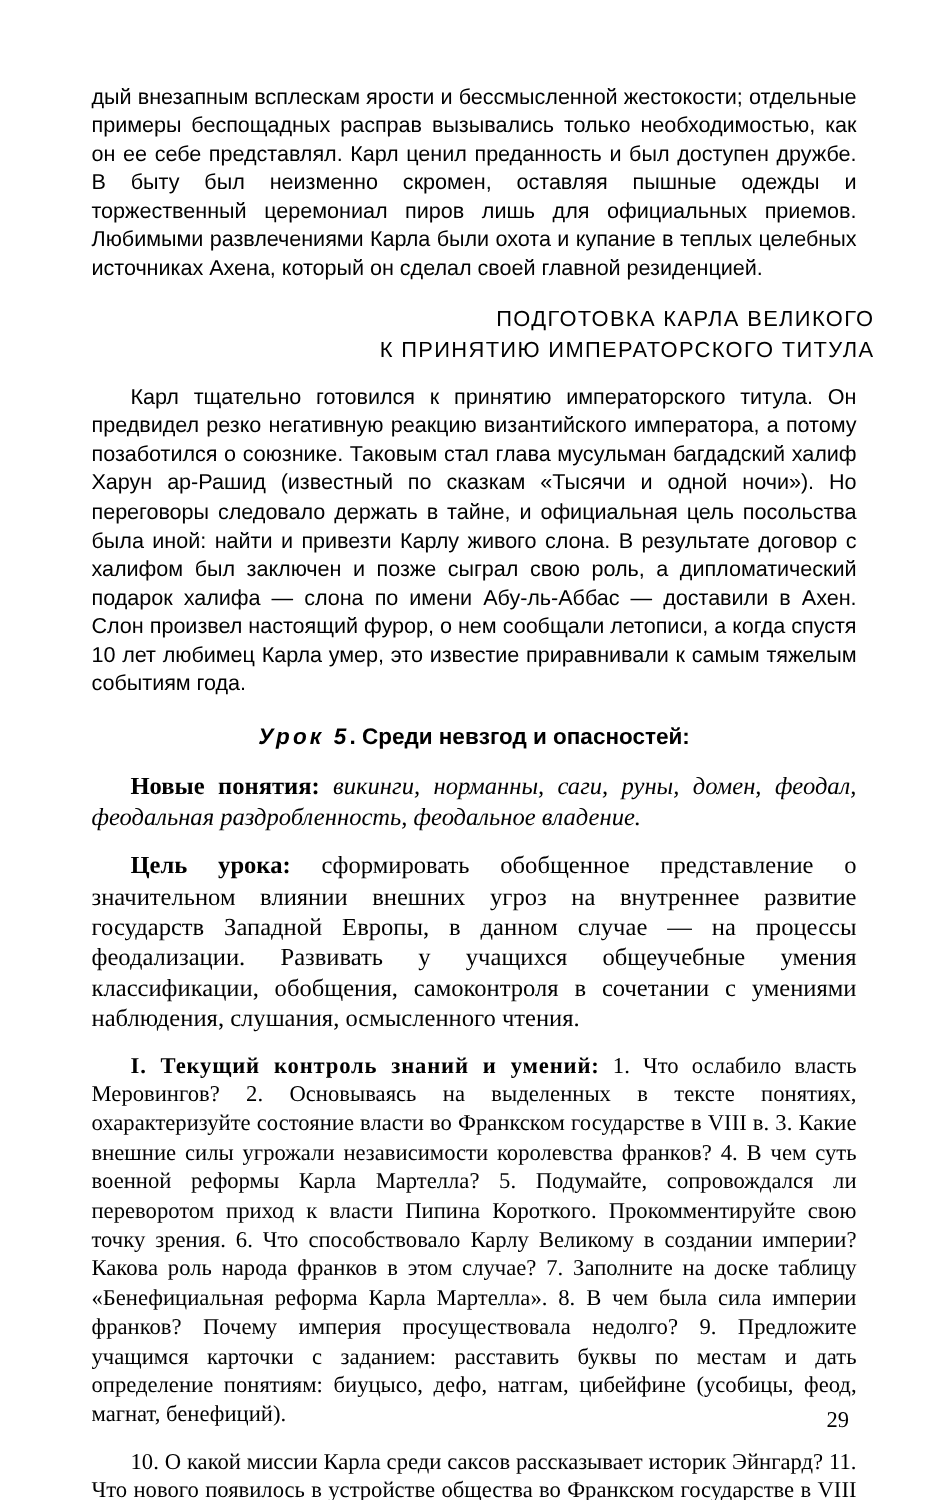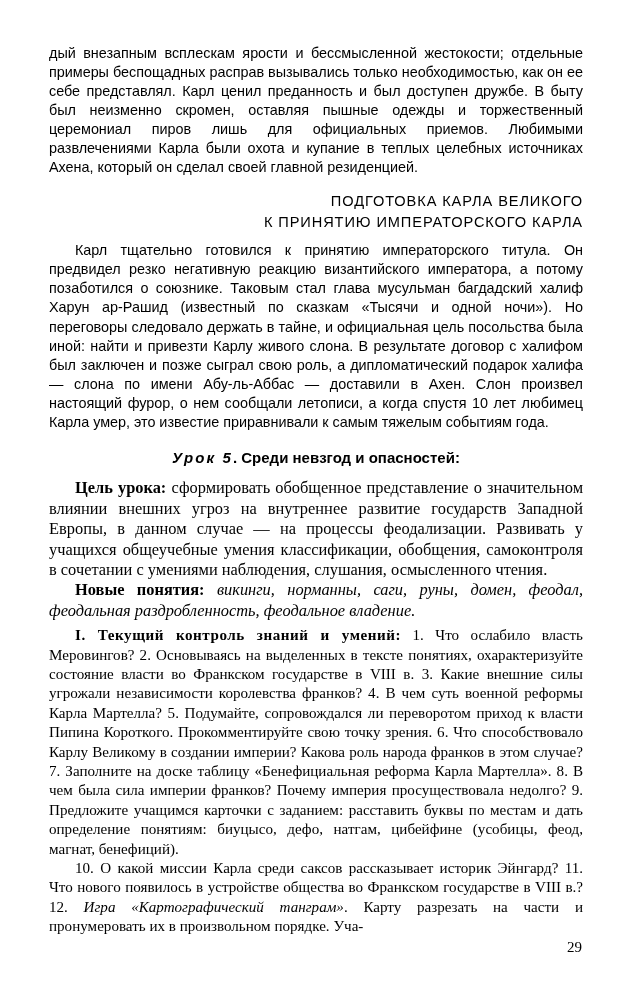--- a/index.html
+++ b/index.html
@@ -21,21 +21,21 @@
   .page {
     position: absolute;
     left: 49px;
     top: 44px;
     width: 534px;
     height: 912px;
   }
 
   
   p {
-    margin: 0;
+    margin: 12px;
     text-align: justify;
     text-justify: inter-word;
     hyphens: manual;
   }
 
   
   .sans-block {
     font-family: "Liberation Sans", sans-serif;
     font-size: 14.4px;
     line-height: 19.05px;
@@ -114,48 +114,48 @@
   .serif-small .game-title {
     font-style: italic;
   }
   .serif-small b {
     font-weight: normal;
   }
 
   
   .folio {
     position: absolute;
-    right: 1px;
+    right: 17px;
     bottom: 0px;
     font-family: "Liberation Serif", serif;
     font-size: 15px;
     line-height: 17px;
   }
 </style>
 </head>
 <body>
 
 <div class="page">
 
   <div class="sans-block">
     <p>дый внезапным всплескам ярости и бессмысленной жестокости; отдельные примеры беспощадных расправ вызывались только необходимостью, как он ее себе представлял. Карл ценил преданность и был доступен дружбе. В быту был неизменно скромен, оставляя пышные одежды и торжественный церемониал пиров лишь для официальных приемов. Любимыми развлечениями Карла были охота и купание в теплых целебных источниках Ахена, который он сделал своей главной резиденцией.</p>
   </div>
 
-  <h2 class="caps-heading"><span>ПОДГОТОВКА КАРЛА ВЕЛИКОГО</span><br><span>К ПРИНЯТИЮ ИМПЕРАТОРСКОГО КАРЛА</span></h2>
+  <h2 class="caps-heading"><span>ПОДГОТОВКА КАРЛА ВЕЛИКОГО</span><br><span>К ПРИНЯТИЮ ИМПЕРАТОРСКОГО ТИТУЛА</span></h2>
 
   <div class="sans-block">
     <p class="indent">Карл тщательно готовился к принятию императорского титула. Он предвидел резко негативную реакцию византийского императора, а потому позаботился о союзнике. Таковым стал глава мусульман багдадский халиф Харун ар-Рашид (известный по сказкам «Тысячи и одной ночи»). Но переговоры следовало держать в тайне, и официальная цель посольства была иной: найти и привезти Карлу живого слона. В результате договор с халифом был заключен и позже сыграл свою роль, а дипломатический подарок халифа — слона по имени Абу-ль-Аббас — доставили в Ахен. Слон произвел настоящий фурор, о нем сообщали летописи, а когда спустя 10 лет любимец Карла умер, это известие приравнивали к самым тяжелым событиям года.</p>
   </div>
 
   <h3 class="lesson-title"><span class="lesson-word">Урок 5</span><span>. Среди невзгод и опасностей:</span></h3>
 
   <div class="serif-block">
+    <p><span class="lead">Новые понятия:</span><span class="terms"> викинги, норманны, саги, руны, домен, феодал, феодальная раздробленность, феодальное владение.</span></p>
+
     <p><span class="lead">Цель урока:</span><span> сформировать обобщенное представление о значительном влиянии внешних угроз на внутреннее развитие государств Западной Европы, в данном случае — на процессы феодализации. Развивать у учащихся общеучебные умения классификации, обобщения, самоконтроля в сочетании с умениями наблюдения, слушания, осмысленного чтения.</span></p>
-
-    <p><span class="lead">Новые понятия:</span><span class="terms"> викинги, норманны, саги, руны, домен, феодал, феодальная раздробленность, феодальное владение.</span></p>
   </div>
 
   <div class="serif-small">
     <p><span class="lead">I. Текущий контроль знаний и умений:</span><span> 1. Что ослабило власть Меровингов? 2. Основываясь на выделенных в тексте понятиях, охарактеризуйте состояние власти во Франкском государстве в VIII в. 3. Какие внешние силы угрожали независимости королевства франков? 4. В чем суть военной реформы Карла Мартелла? 5. Подумайте, сопровождался ли переворотом приход к власти Пипина Короткого. Прокомментируйте свою точку зрения. 6. Что способствовало Карлу Великому в создании империи? Какова роль народа франков в этом случае? 7. Заполните на доске таблицу «Бенефициальная реформа Карла Мартелла». 8. В чем была сила империи франков? Почему империя просуществовала недолго? 9. Предложите учащимся карточки с заданием: расставить буквы по местам и дать определение понятиям: би</span><b>уцы</b><span>со, де</span><b>ф</b><span>о, натга</span><b>м</b><span>, ци</span><b>б</b><span>ейфине</span><span> (усобицы, феод, магнат, бенефиций).</span></p>
 
     <p><span>10. О какой миссии Карла среди саксов рассказывает историк Эйнгард? 11. Что нового появилось в устройстве общества во Франкском государстве в VIII в.? 12. </span><span class="game-title">Игра «Картографический танграм»</span><span>. Карту разрезать на части и пронумеровать их в произвольном порядке. Уча-</span></p>
   </div>
 
   <div class="folio">29</div>
 

